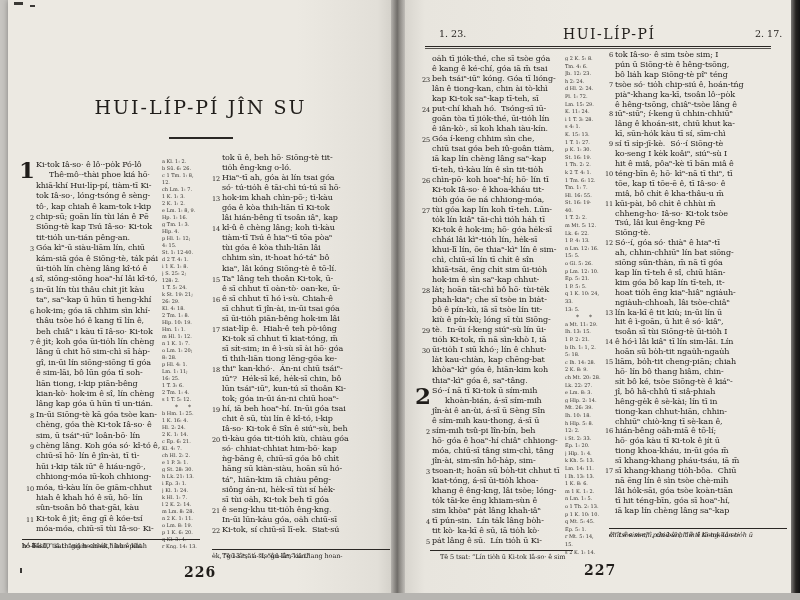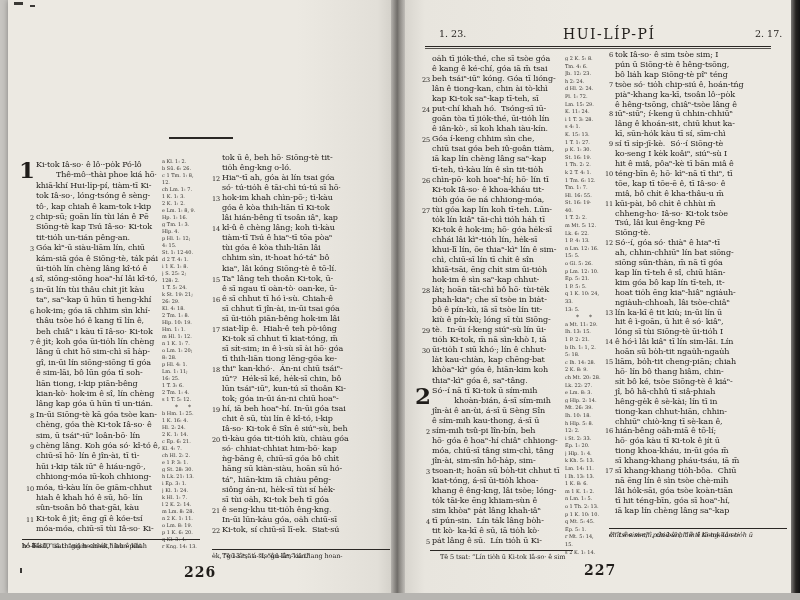--- a/index.html
+++ b/index.html
@@ -19,38 +19,39 @@
   .hdr{position:absolute;font-size:9.5px;white-space:nowrap;}
   .hdr-title{font-size:14px;letter-spacing:1.5px;}
   .hdr-rule{position:absolute;left:22px;top:46px;width:346px;height:1px;background:#2a2724;box-shadow:0 2px 0 #55524e;}
   
   .col{position:absolute;font-size:8px;}
   .ln{position:relative;white-space:pre;overflow:visible;height:0;}
   .col .ln{height:auto;}
   .ln{letter-spacing:-0.1px;}
   .vnum{position:absolute;left:-13px;width:11px;text-align:right;font-size:6.5px;top:1px;}
   .drop{position:absolute;left:-17px;top:-2px;font-size:23px;font-weight:bold;line-height:1;}
-  .indent{padding-left:13px;text-align:center;}
+  .indent{padding-left:13px;}
   
   .refs{position:absolute;font-size:5px;color:#33302c;letter-spacing:0;}
   .ref{white-space:nowrap;overflow:hidden;}
   .ref.stars{text-align:center;letter-spacing:4px;font-size:6px;}
   
   .fnrule{position:absolute;height:1px;background:#2a2724;}
   .fn{position:absolute;font-size:6.5px;line-height:8.2px;}
   .fn .ln:first-child{text-indent:10px;}
   .fn.italic{font-style:italic;}
   .pagenum{position:absolute;font-size:14px;font-weight:bold;letter-spacing:1px;}
 </style>
 </head>
 <body>
 
 <div id="scan">
 
   <div class="page" id="left-page">
+    <div class="book-title">HUI-LÍP-PÍ JÎN SU</div>
     <div class="title-rule"></div>
 
     <div class="col" id="l-col1" style="left:28px;top:160px;width:128px;line-height:10.4px;">
         <div class="ln"><span class="drop">1</span>Ki-tok Iâ-so· ê lô·-po̍k Pó-lô</div>
         <div class="ln indent">Thê-mô·-thài phoe kiá hō·</div>
         <div class="ln">khiā-khí Hui-li̍p-pí, tiàm-tī Ki-</div>
         <div class="ln">tok Iâ-so·, lóng-tsóng ê sèng-</div>
         <div class="ln">tô·, kap chiah ê kam-tok i-kip</div>
         <div class="ln"><span class="vnum">2</span>chip-sū; goān lín tùi lán ê Pē</div>
         <div class="ln">Siōng-tè kap Tsú Iâ-so· Ki-tok</div>
@@ -151,21 +152,21 @@
         <div class="ln">só· tú-tio̍h ê tāi-chì tú-tú sī hō·</div>
         <div class="ln"><span class="vnum">13</span>hok-im khah chìn-pō·; tì-kàu</div>
         <div class="ln">góa ê kòa thih-liān tī Ki-tok</div>
         <div class="ln">lâi hián-bêng tī tsoân iâⁿ, kap</div>
         <div class="ln"><span class="vnum">14</span>kî-û ê chèng lâng; koh tì-kàu</div>
         <div class="ln">tiàm-tī Tsú ê hiaⁿ-tī tōa pòaⁿ</div>
         <div class="ln">tùi góa ê kòa thih-liān lâi</div>
         <div class="ln">chhim sìn, it-hoat hó-táⁿ bô</div>
         <div class="ln">kiaⁿ, lâi kóng Siōng-tè ê tō-lí.</div>
         <div class="ln"><span class="vnum">15</span>Taⁿ lâng teh thoân Ki-tok, ū-</div>
-        <div class="ln">ê sī ngau tī oàn-tò· oan-ke, ū-</div>
+        <div class="ln">ê sī chhut tī oàn-tò· oan-ke, ū-</div>
         <div class="ln"><span class="vnum">16</span>ê sī chhut tī hó ì-sù. Chiah-ê</div>
         <div class="ln">sī chhut tī jîn-ài, in-ūi tsai góa</div>
         <div class="ln">sī ūi-tio̍h piān-bêng hok-im lâi</div>
         <div class="ln"><span class="vnum">17</span>siat-li̍p ê.  Hiah-ê teh pò-iông</div>
         <div class="ln">Ki-tok sī chhut tī kiat-tóng, m̄</div>
         <div class="ln">sī si̍t-sim; in ê ì-sù sī ài hō· góa</div>
         <div class="ln">tī thih-liān tiong lēng-gōa ke-</div>
         <div class="ln"><span class="vnum">18</span>thiⁿ kan-khó·.  Án-ni chiū tsáiⁿ-</div>
         <div class="ln">iūⁿ?  He̍k-sī ké, he̍k-sī chin, bô</div>
         <div class="ln">lūn tsáiⁿ-iūⁿ, kun-tú sī thoân Ki-</div>
@@ -350,21 +351,21 @@
         <div class="ln">Siōng-tè.</div>
         <div class="ln"><span class="vnum">12</span>Só·-í, góa só· thiàⁿ ê hiaⁿ-tī</div>
         <div class="ln">ah, chhin-chhiūⁿ lín bat siōng-</div>
         <div class="ln">siōng sūn-thàn, m̄ nā tī góa</div>
         <div class="ln">kap lín tī-teh ê sî, chiū hiān-</div>
         <div class="ln">kim góa bô kap lín tī-teh, it-</div>
         <div class="ln">hoat tio̍h ēng kiaⁿ-hiâⁿ ngia̍uh-</div>
         <div class="ln">ngia̍uh-chhoah, lâi tsòe-chiâⁿ</div>
         <div class="ln"><span class="vnum">13</span>lín ka-kī ê tit kiù; in-ūi lín ū</div>
         <div class="ln">hit ê ì-goān, ū hit ê só· kiâⁿ,</div>
-        <div class="ln">lóng sī tùi Siōng-tè ūi-tio̍h I</div>
+        <div class="ln">tsoân sī tùi Siōng-tè ūi-tio̍h I</div>
         <div class="ln"><span class="vnum">14</span>ê hó-ì lâi kiâⁿ tī lín sim-lāi. Lín</div>
         <div class="ln">hoān sū bo̍h-tit ngau̍h-ngau̍h</div>
         <div class="ln"><span class="vnum">15</span>liām, bo̍h-tit cheng-piān; chiah</div>
         <div class="ln">hō· lín bô thang hiâm, chin-</div>
         <div class="ln">si̍t bô ké, tsòe Siōng-tè ê kiáⁿ-</div>
         <div class="ln">jî, bô hâ-chhû tī siâ-phiah</div>
         <div class="ln">hêng-ge̍k ê sè-kài; lín tī in</div>
         <div class="ln">tiong-kan chhut-hiān, chhin-</div>
         <div class="ln">chhiūⁿ chiò-kng tī sè-kan ê,</div>
         <div class="ln"><span class="vnum">16</span>hián-bêng oa̍h-miā ê tō-lí;</div>

